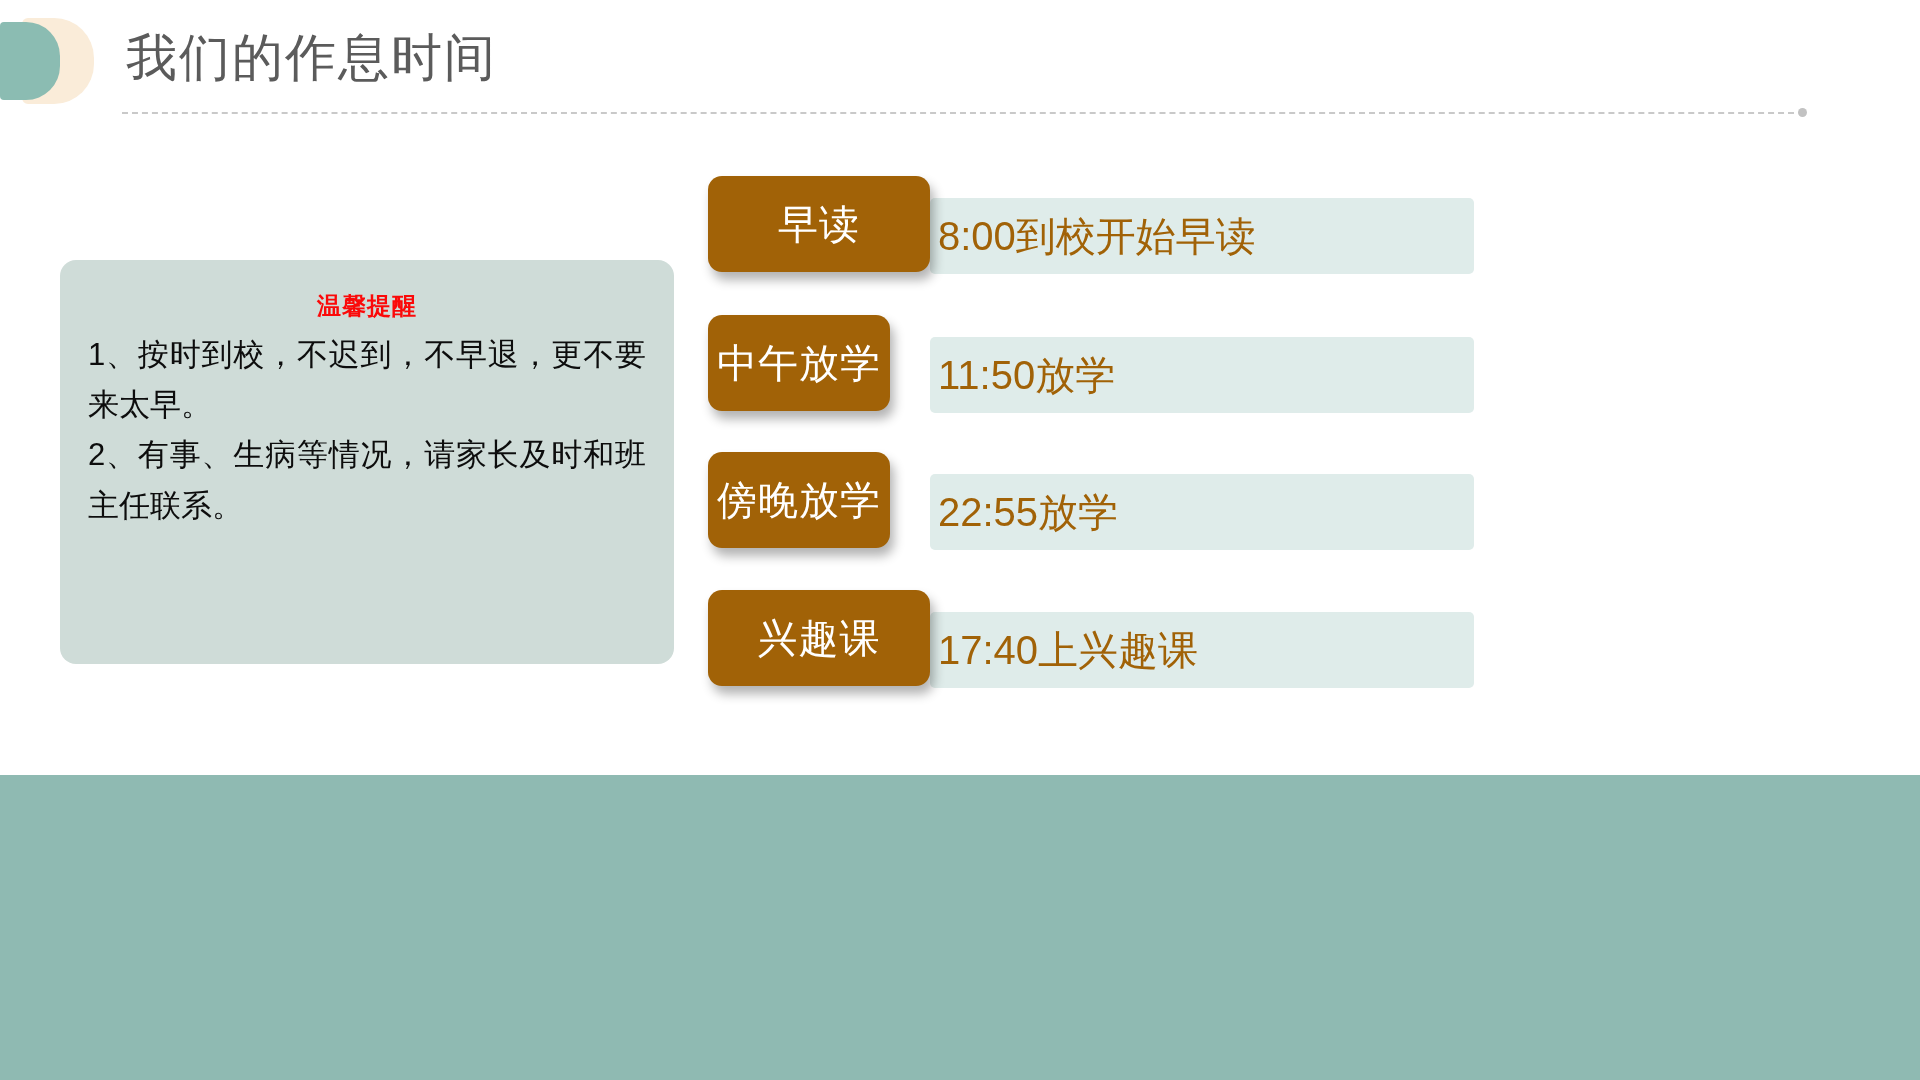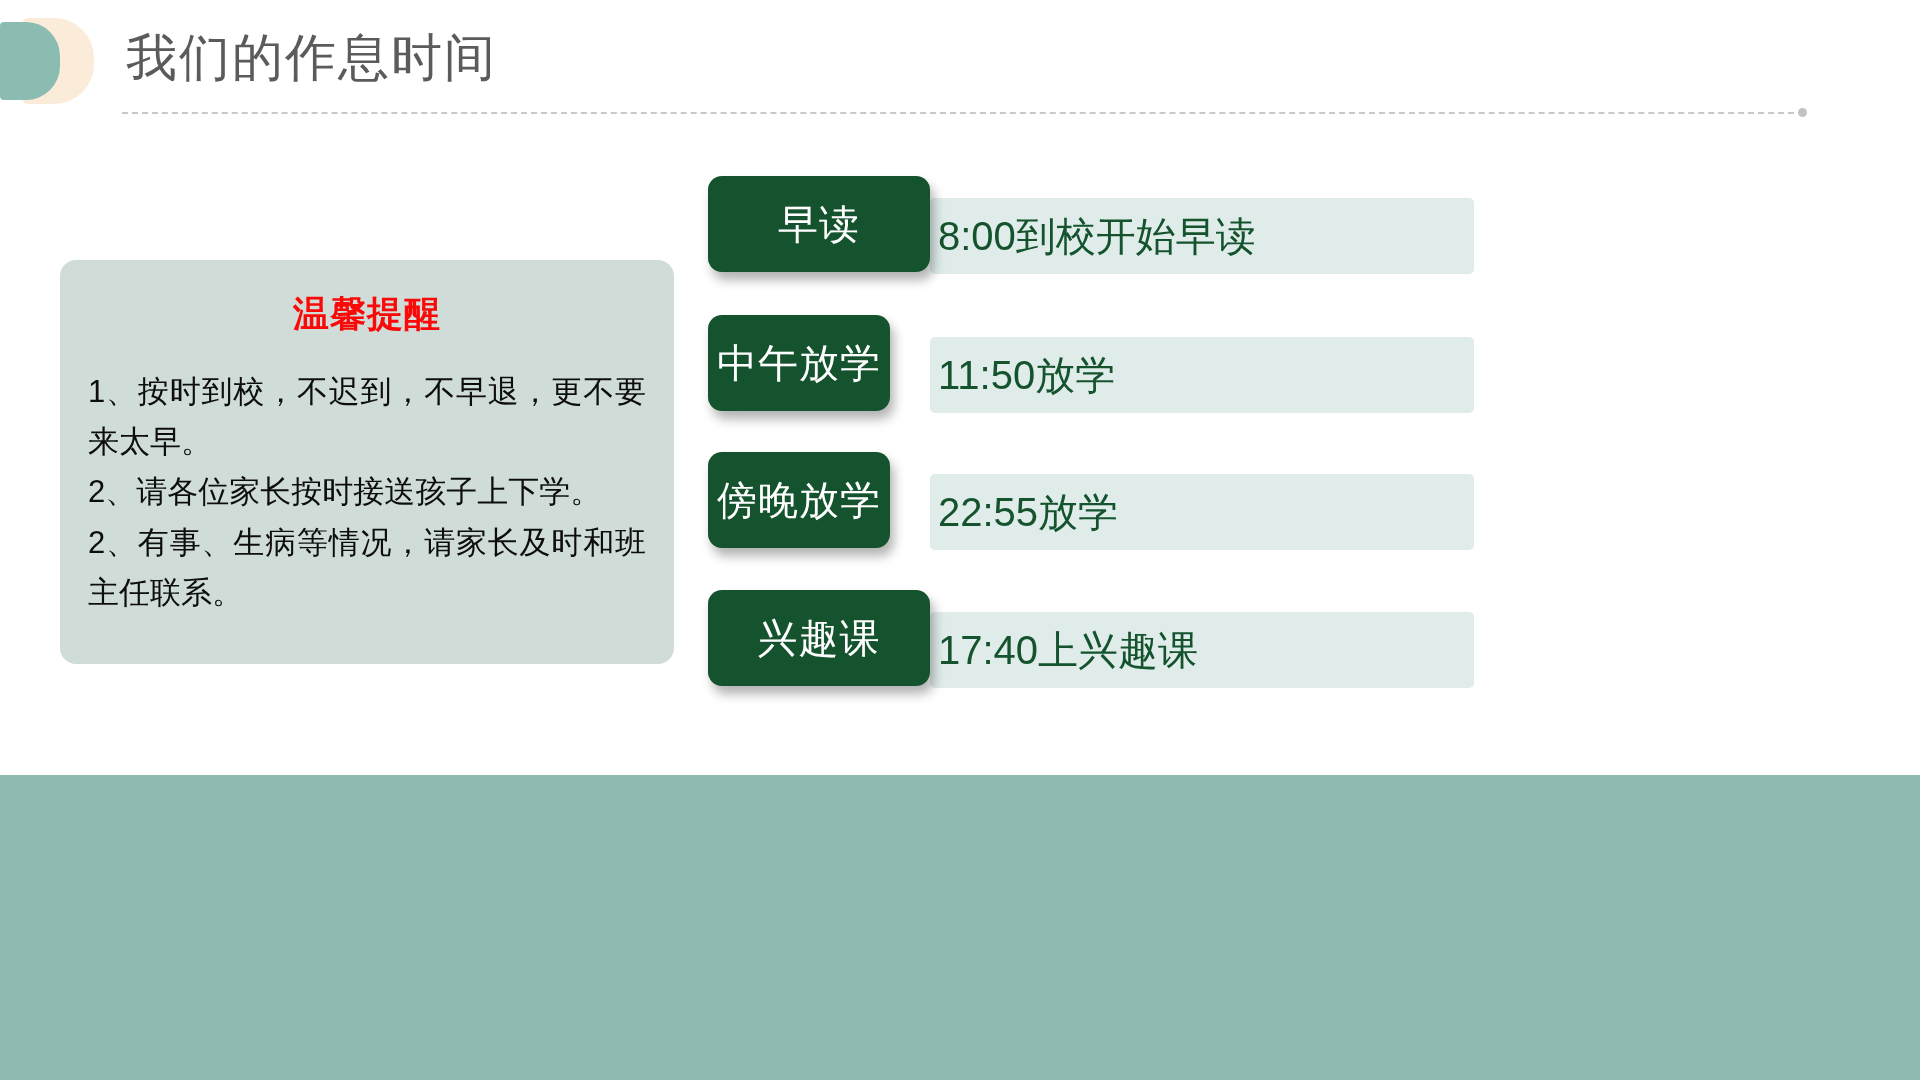--- a/index.html
+++ b/index.html
@@ -52,23 +52,23 @@
     position:absolute; left:60px; top:260px;
     width:614px; height:404px;
     background:#cfdcd8;
     border-radius:16px;
     padding:30px 28px 0 28px;
   }
   #reminder-title {
     text-align:center;
     font-family:"Liberation Sans", sans-serif;
     font-weight:bold;
-    font-size:36px;
+    font-size:24px;
     color:#fb0909;
-    margin-bottom:28px;
+    margin-bottom:8px;
     letter-spacing:1px;
   }
   .reminder-item {
     font-family:"Liberation Sans", sans-serif;
     font-size:31px;
     color:#0d0d0d;
     line-height:1.62;
     text-align:justify;
   }
 
@@ -79,28 +79,28 @@
   .sched-bar {
     position:absolute; left:222px; top:0;
     width:544px; height:76px;
     background:#dfecea;
     border-radius:5px;
     display:flex; align-items:center;
   }
   .sched-time {
     font-family:"Liberation Sans", sans-serif;
     font-size:40px;
-    color:#14532d;
+    color:#a16207;
     padding-left:8px;
     white-space:nowrap;
   }
   .sched-chip {
     position:absolute; left:0; top:-22px;
     height:96px;
-    background:#14532d;
+    background:#a16207;
     border-radius:14px;
     display:flex; align-items:center; justify-content:center;
     box-shadow:4px 8px 11px rgba(0,0,0,0.30);
   }
   .sched-label {
     font-family:"Liberation Sans", sans-serif;
     font-size:40px;
     color:#ffffff;
     white-space:nowrap;
     letter-spacing:1px;
@@ -127,21 +127,20 @@
   <div class="deco-cream"></div>
   <div class="deco-teal"></div>
   <div id="page-title">我们的作息时间</div>
   <div id="title-rule"></div>
   <div id="title-rule-dot"></div>
 </div>
 
 <div id="reminder-card">
   <div id="reminder-title">温馨提醒</div>
   <div class="reminder-item">1、按时到校，不迟到，不早退，更不要来太早。</div>
-  <div class="reminder-item">2、请各位家长按时接送孩子上下学。</div>
   <div class="reminder-item">2、有事、生病等情况，请家长及时和班主任联系。</div>
 </div>
 
 <div id="schedule">
 
   <div class="sched-row row-0">
     <div class="sched-bar">
       <span class="sched-time">8:00到校开始早读</span>
     </div>
     <div class="sched-chip chip-narrow">

